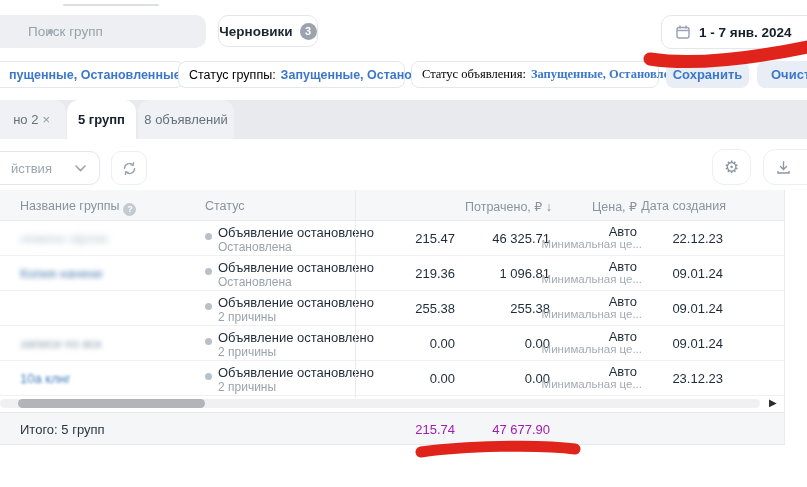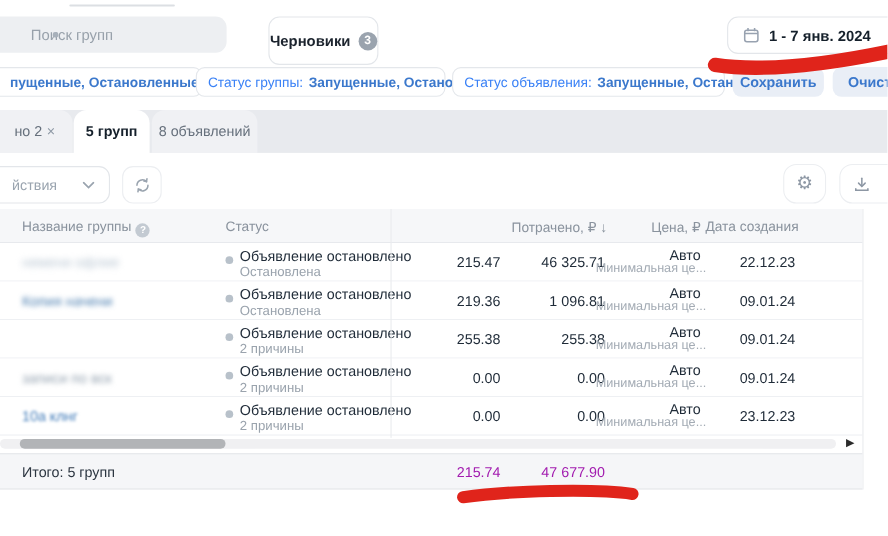--- a/index.html
+++ b/index.html
@@ -8,35 +8,35 @@
   .abs{position:absolute;}
   
   .stub-line{left:63px;top:4px;width:96px;height:2px;background:#dcdfe3;border-radius:2px;}
   .search{left:-30px;top:15px;width:236px;height:33px;background:#edeff2;border:none;border-radius:10px;
           padding:0 12px 0 58px;font-size:13.5px;color:#333;outline:none;box-sizing:border-box;
           font-family:"Liberation Sans",sans-serif;}
   .search::placeholder{color:#98a1ab;}
   .search-stub{left:48px;top:29px;width:5px;height:5px;background:#a7b0ba;border-radius:2px;}
   .btn-white{background:#fff;border:1px solid #e3e6ea;border-radius:10px;display:flex;align-items:center;
              justify-content:center;box-sizing:border-box;cursor:pointer;}
-  .drafts{left:218px;top:15px;width:100px;height:44px;gap:7px;margin-left:26px;}
+  .drafts{left:218px;top:15px;width:100px;height:32px;gap:7px;}
   .drafts .lbl{font-size:13.5px;font-weight:bold;color:#1c242e;}
   .badge{width:17px;height:17px;border-radius:50%;background:#9aa3ae;color:#fff;font-size:11px;font-weight:bold;
          display:flex;align-items:center;justify-content:center;}
   .datebtn{left:661px;top:15px;width:160px;height:34px;justify-content:flex-start;padding-left:13px;gap:8px;}
   .datebtn .lbl{font-size:13.5px;font-weight:bold;color:#15202b;}
   
   .chip{top:61px;height:27px;background:#fff;border:1px solid #e4e7eb;border-radius:8px;display:flex;
         align-items:center;gap:5px;font-size:12.5px;box-sizing:border-box;padding:0 10px;white-space:nowrap;}
-  .chip .lab{color:#3b82f6;}
+  .chip .lab{color:#000000;}
   .chip .val{color:#3b78cc;font-weight:bold;}
   .chip .x{color:#8e99a5;font-size:14px;margin-left:3px;cursor:pointer;}
   .chip1{left:-16px;width:200px;padding-left:24px;}
   .chip2{left:178px;width:227px;}
-  .chip3{left:411px;width:248px;}
+  .chip3{left:411px;width:248px;font-family:Liberation Serif, serif;}
   .pillbtn{top:61px;height:27px;border:none;border-radius:8px;background:#e9eef6;color:#3b78cc;
            font-size:13px;font-weight:600;display:flex;align-items:center;justify-content:center;
            box-sizing:border-box;cursor:pointer;font-family:"Liberation Sans",sans-serif;}
   .save{left:666px;width:83px;text-align:right;}
   .clear{left:757px;width:90px;justify-content:flex-start;padding-left:14px;}
   
   .tabband{left:0;top:100px;width:807px;height:39px;background:#e8eaee;}
   .tab{top:100px;height:39px;border-radius:12px 12px 0 0;display:flex;align-items:center;justify-content:center;
        font-size:13px;box-sizing:border-box;cursor:pointer;}
   .tab-sel{left:-26px;width:92px;background:#f0f1f4;color:#66707c;justify-content:flex-end;padding-right:16px;gap:4px;}

